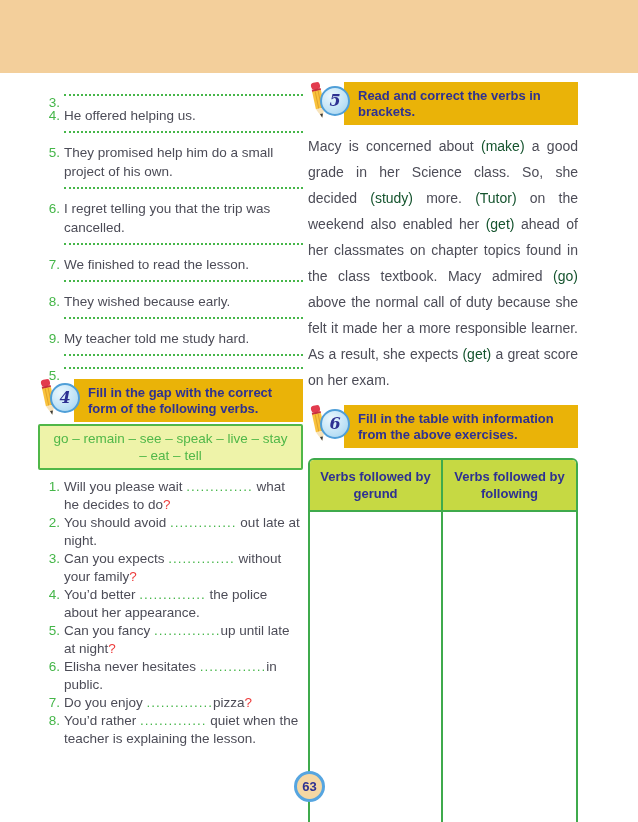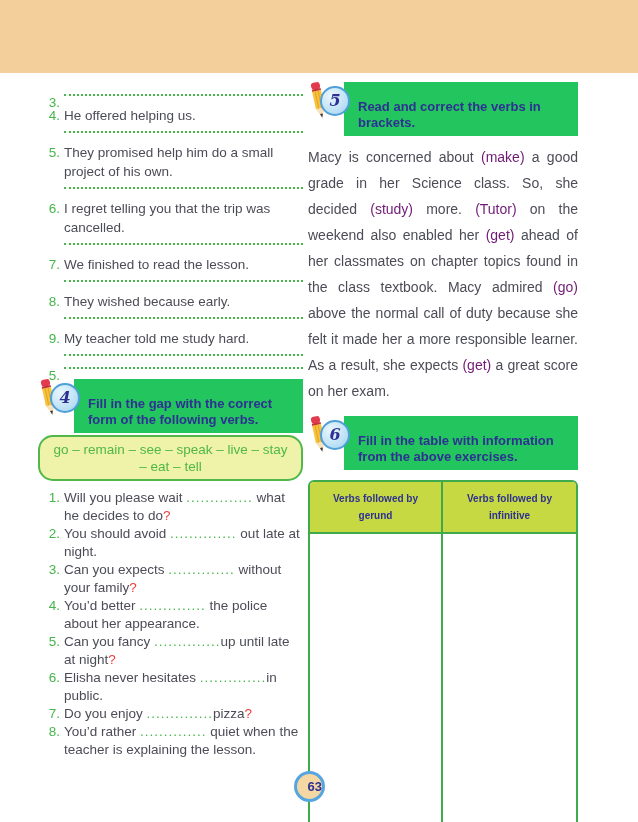--- a/index.html
+++ b/index.html
@@ -19,64 +19,64 @@
   .item-list{list-style:none;margin:0;padding:0;font-size:13.5px;line-height:19px;}
   .item-list li{position:relative;padding-left:26px;margin:0;}
   .item-list .num{position:absolute;left:0;top:0;width:22px;text-align:right;color:#45b649;}
   .dotline{border-bottom:2px dotted #45b649;height:1px;margin:5px 0 10px 26px;}
   .gap-dots{color:#45b649;letter-spacing:1px;}
   .red{color:#ed3c3c;}
 
   
   .ex-header{position:relative;min-height:40px;}
   .ex-band{
-    margin-left:36px;background:#22c55e;padding:17px 8px 5px 14px;
+    margin-left:36px;background:#eab308;padding:6px 8px 5px 14px;
     color:#2e3192;font-weight:bold;font-size:13px;line-height:16px;
   }
   .ex-icon{position:absolute;left:-2px;top:0px;width:48px;height:42px;}
   .ex-icon svg{position:absolute;left:0;top:-2px;}
   .ex-num{
     position:absolute;left:12px;top:4px;width:26px;height:26px;border-radius:50%;
     background:radial-gradient(circle at 35% 30%, #eaf7fe 0%, #bfe2f6 60%, #9fd1ef 100%);
     border:2px solid #4f9fd8;color:#2e3192;
     font-family:"DejaVu Serif", serif;font-style:italic;font-weight:bold;
     font-size:16px;line-height:26px;text-align:center;
   }
 
   
   .word-bank{
-    margin:2px 0 8px 0;border:2px solid #50b748;border-radius:15px;
+    margin:2px 0 8px 0;border:2px solid #50b748;border-radius:2px;
     background:#eef3a9;color:#50b748;text-align:center;
     font-size:13.5px;line-height:17px;padding:4px 10px;
   }
 
   
   .para{
     margin:8px 0 0 0;font-size:14px;line-height:26px;text-align:justify;
   }
-  .verb{color:#701a75;}
+  .verb{color:#14532d;}
 
   
   .gtable{
     margin-top:10px;border:2px solid #3faa4c;border-radius:6px;overflow:hidden;
     display:grid;grid-template-columns:1fr 1fr;background:#fff;
   }
   .gcell-h{
-    background:#c6d943;color:#2e3192;font-weight:bold;font-size:10px;line-height:17px;
+    background:#c6d943;color:#2e3192;font-weight:bold;font-size:13px;line-height:17px;
     text-align:center;padding:8px 6px;border-bottom:2px solid #3faa4c;
   }
   .gcell-h.first{border-right:2px solid #3faa4c;}
   .gcell-b{height:356px;background:#fff;}
   .gcell-b.first{border-right:2px solid #3faa4c;}
 
   
   .page-num{
     position:absolute;left:294px;top:771px;width:25px;height:25px;border-radius:50%;
     background:#f5d7a3;border:3px solid #56a5e0;color:#2e3192;
-    font-weight:bold;font-size:13px;line-height:25px;text-align:right;
+    font-weight:bold;font-size:13px;line-height:25px;text-align:center;
   }
 </style>
 </head>
 <body>
 
 <div class="page">
   <div class="top-band"></div>
 
   <div class="col-left">
     <ol class="item-list" id="prev-items">
@@ -164,20 +164,20 @@
             <path d="M11 34 L14 34 L12.5 38 Z" fill="#3a3a3a"></path>
           </g>
         </svg>
       </span>
       <span class="ex-num">6</span>
       <div class="ex-band">Fill in the table with information from the above exercises.</div>
     </div>
 
     <div class="gtable">
       <div class="gcell-h first">Verbs followed by gerund</div>
-      <div class="gcell-h">Verbs followed by infinitive</div>
+      <div class="gcell-h">Verbs followed by following</div>
       <div class="gcell-b first"></div>
       <div class="gcell-b"></div>
     </div>
   </div>
 
   <div class="page-num">63</div>
 </div>
 
 </body></html>

